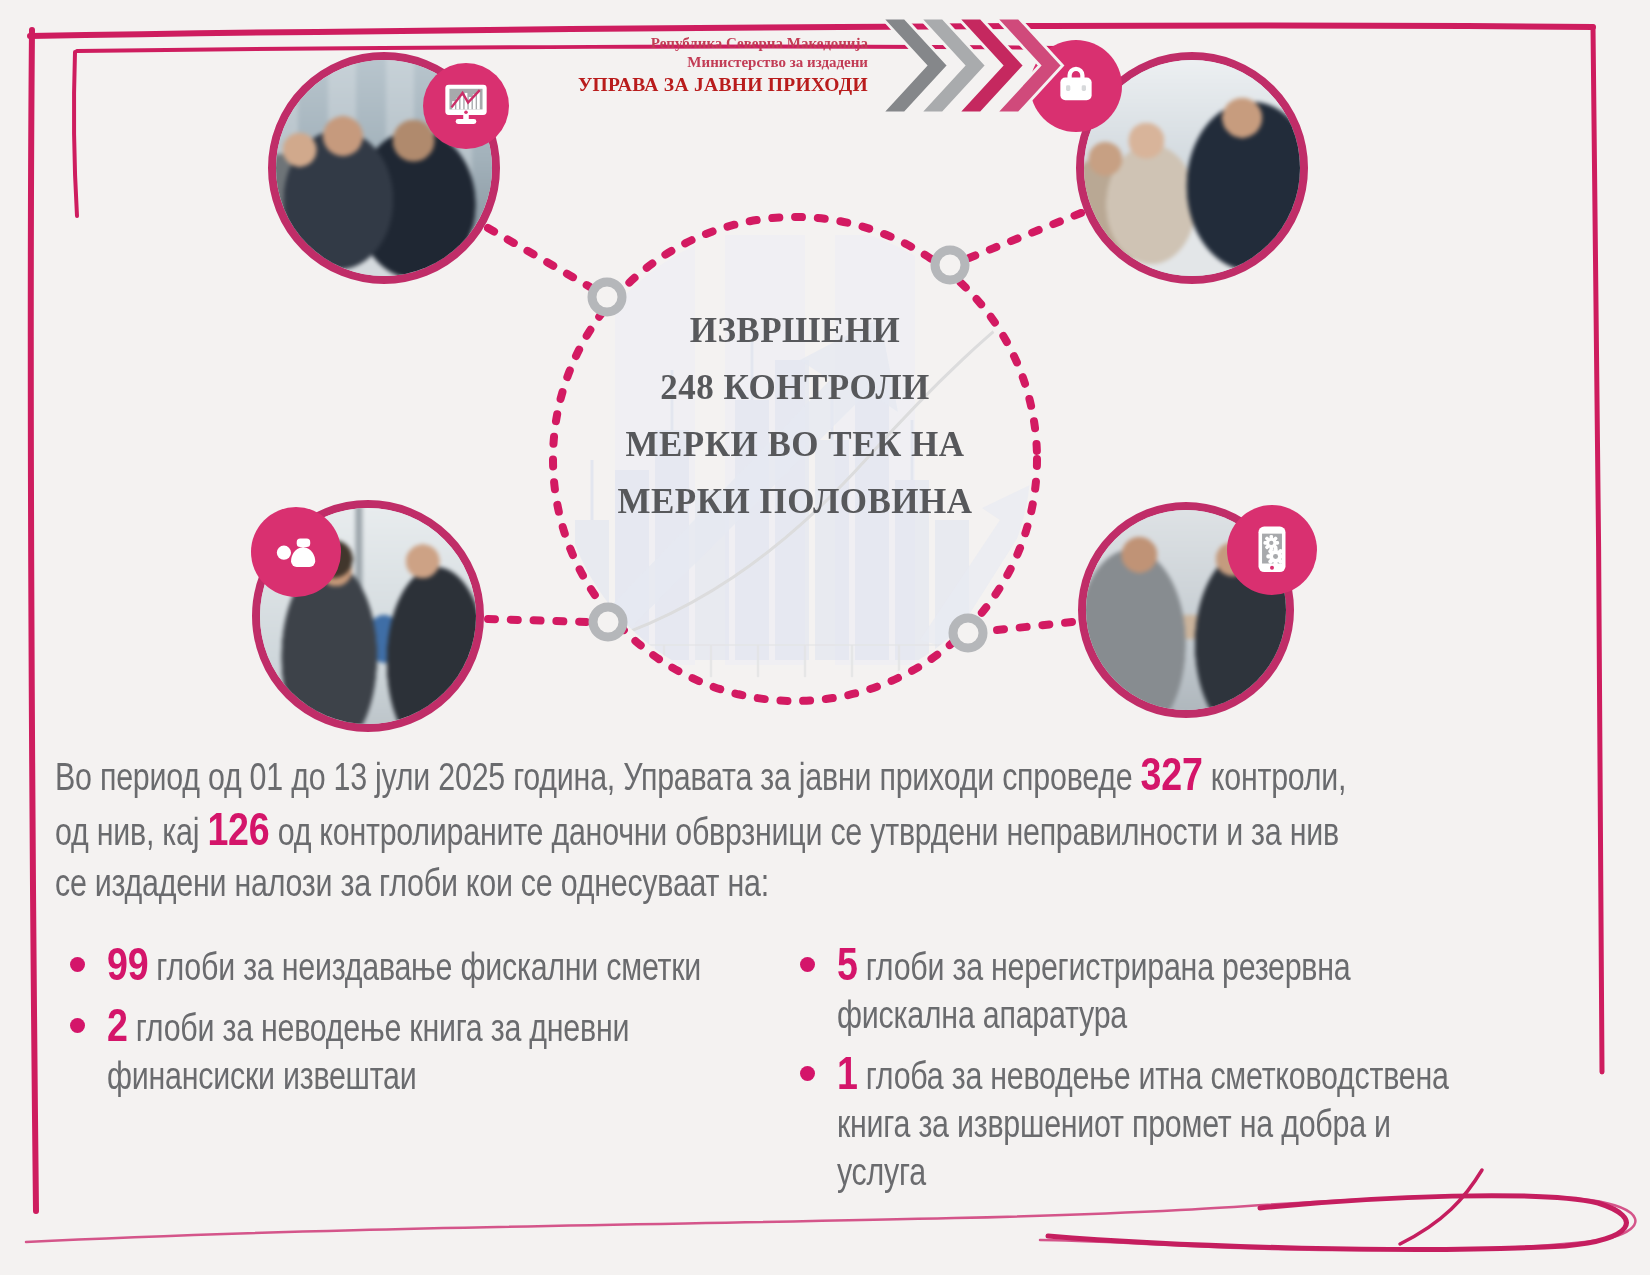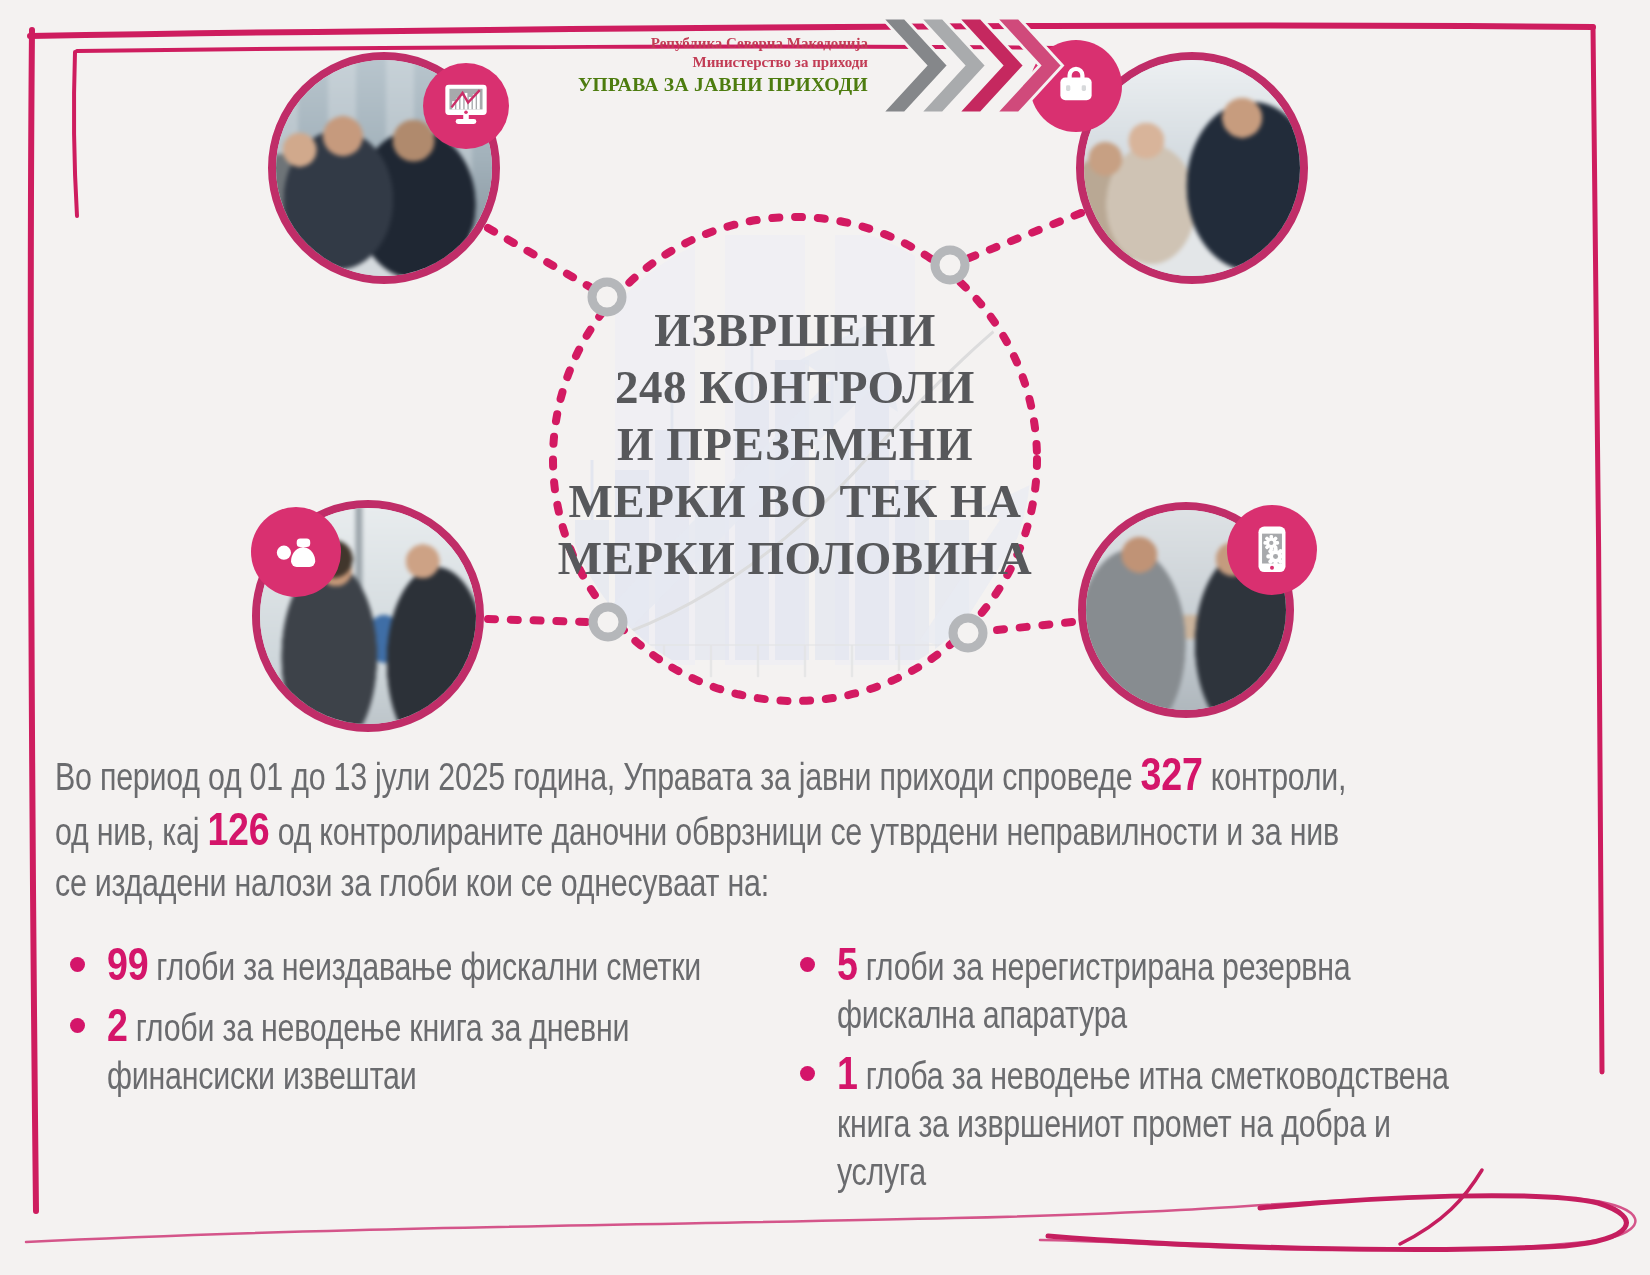--- a/index.html
+++ b/index.html
@@ -4,28 +4,28 @@
 <style>
   html,body{margin:0;padding:0;}
   body{width:1650px;height:1275px;overflow:hidden;background:#f4f2f1;position:relative;
        font-family:"Liberation Sans",sans-serif;}
   .stage{position:absolute;inset:0;width:1650px;height:1275px;}
   svg.deco{position:absolute;left:0;top:0;z-index:1;}
   
   .logo{position:absolute;left:0;right:0;top:18px;display:flex;justify-content:center;align-items:center;gap:14px;z-index:4;}
   .logo-text{text-align:right;font-family:"Liberation Serif",serif;font-weight:bold;color:#c23c55;}
   .lt1,.lt2{font-size:15px;line-height:19px;}
-  .lt3{font-size:19.5px;line-height:25px;color:#4d7c0f;letter-spacing:.3px;}
+  .lt3{font-size:19.5px;line-height:25px;color:#b91c1c;letter-spacing:.3px;}
   
   .pcirc{position:absolute;border:8px solid #c02d68;border-radius:50%;overflow:hidden;z-index:2;background:#dfe3e6;}
   .scene{position:absolute;inset:-6px;filter:blur(2px);}
   .badge{position:absolute;border-radius:50%;background:#d93070;display:flex;align-items:center;justify-content:center;z-index:3;}
   
   .ctitle{position:absolute;left:535px;top:302px;width:520px;z-index:4;text-align:center;
-          font-family:"Liberation Serif",serif;font-weight:bold;font-size:47px;line-height:57px;
+          font-family:"Liberation Serif",serif;font-weight:bold;font-size:35px;line-height:57px;
           color:#57585b;letter-spacing:.5px;}
   
   .para{position:absolute;left:55px;top:748px;width:1930px;z-index:4;transform:scaleX(.8);transform-origin:left top;
         font-size:38px;line-height:51px;color:#6a6b6e;letter-spacing:-.3px;}
   .para .ln{white-space:nowrap;}
   .bignum{font-size:47px;font-weight:bold;color:#d4156a;}
   
   .bcol{position:absolute;top:940px;z-index:4;font-size:38px;line-height:48px;color:#6a6b6e;letter-spacing:-.3px;}
   #bcol-left{left:70px;}
   #bcol-right{left:800px;}
@@ -113,21 +113,21 @@
       <circle cx="607" cy="297" r="15"></circle>
       <circle cx="950" cy="265" r="15"></circle>
       <circle cx="608" cy="622" r="15"></circle>
       <circle cx="968" cy="633" r="15"></circle>
     </g>
   </svg>
 
   <div class="logo">
     <div class="logo-text">
       <div class="lt1">Република Северна Македонија</div>
-      <div class="lt2">Министерство за приходи</div>
+      <div class="lt2">Министерство за издадени</div>
       <div class="lt3">УПРАВА ЗА ЈАВНИ ПРИХОДИ</div>
     </div>
     <svg width="190" height="95" viewBox="0 0 200 100">
       <g stroke="#f4f2f1" stroke-width="3">
         <polygon points="120,0 144,0 190,50 144,100 120,100 166,50" fill="#d04a7b"></polygon>
         <polygon points="80,0 104,0 150,50 104,100 80,100 126,50" fill="#c5285f"></polygon>
         <polygon points="40,0 64,0 110,50 64,100 40,100 86,50" fill="#a9abad"></polygon>
         <polygon points="0,0 24,0 70,50 24,100 0,100 46,50" fill="#85878a"></polygon>
       </g>
     </svg>
@@ -237,21 +237,20 @@
         <circle r="8.5" fill="#fff"></circle>
           <circle r="3.5" fill="#a7a9ac"></circle>
       </g>
       <circle cx="45" cy="70" r="2.8" fill="#d93070"></circle>
     </svg>
   </div>
 
   <div class="ctitle">
     <div>ИЗВРШЕНИ</div>
     <div>248 КОНТРОЛИ</div>
-    <div>И ПРЕЗЕМЕНИ</div>
     <div>МЕРКИ ВО ТЕК НА</div>
     <div>МЕРКИ ПОЛОВИНА</div>
   </div>
 
   <div class="para">
     <div class="ln">
       <span>Во период од 01 до 13 јули 2025 година, Управата за јавни приходи спроведе </span><span class="bignum">327</span><span> контроли,</span>
     </div>
     <div class="ln">
       <span>од нив, кај </span><span class="bignum">126</span><span> од контролираните даночни обврзници се утврдени неправилности и за нив</span>

